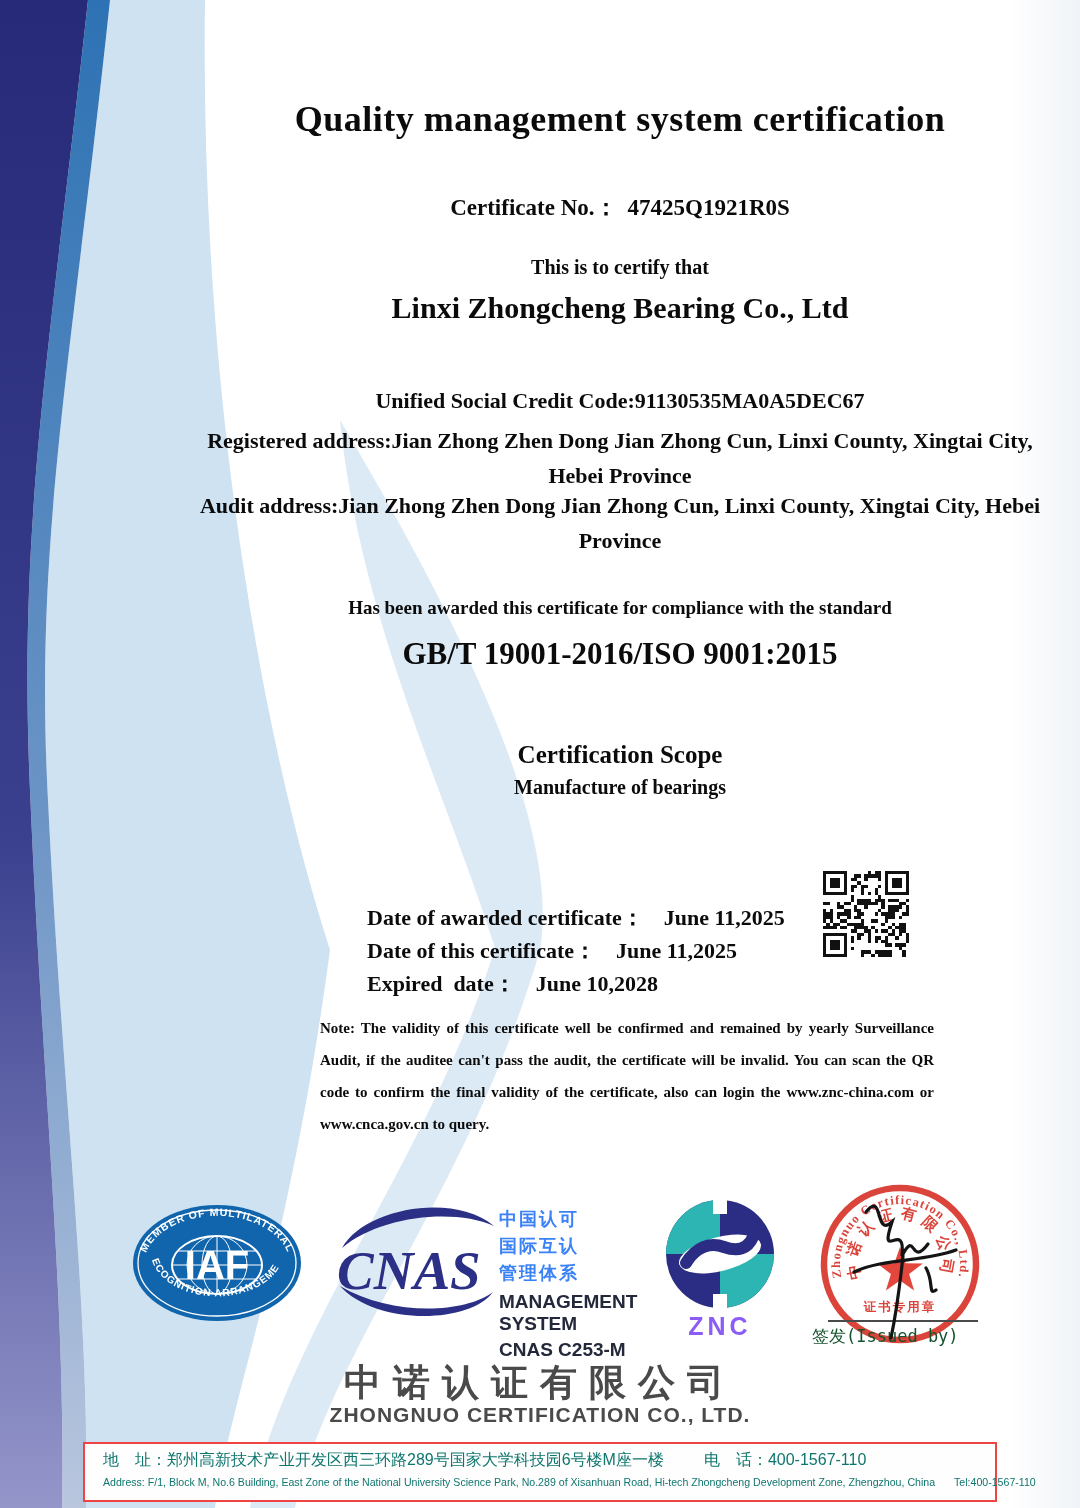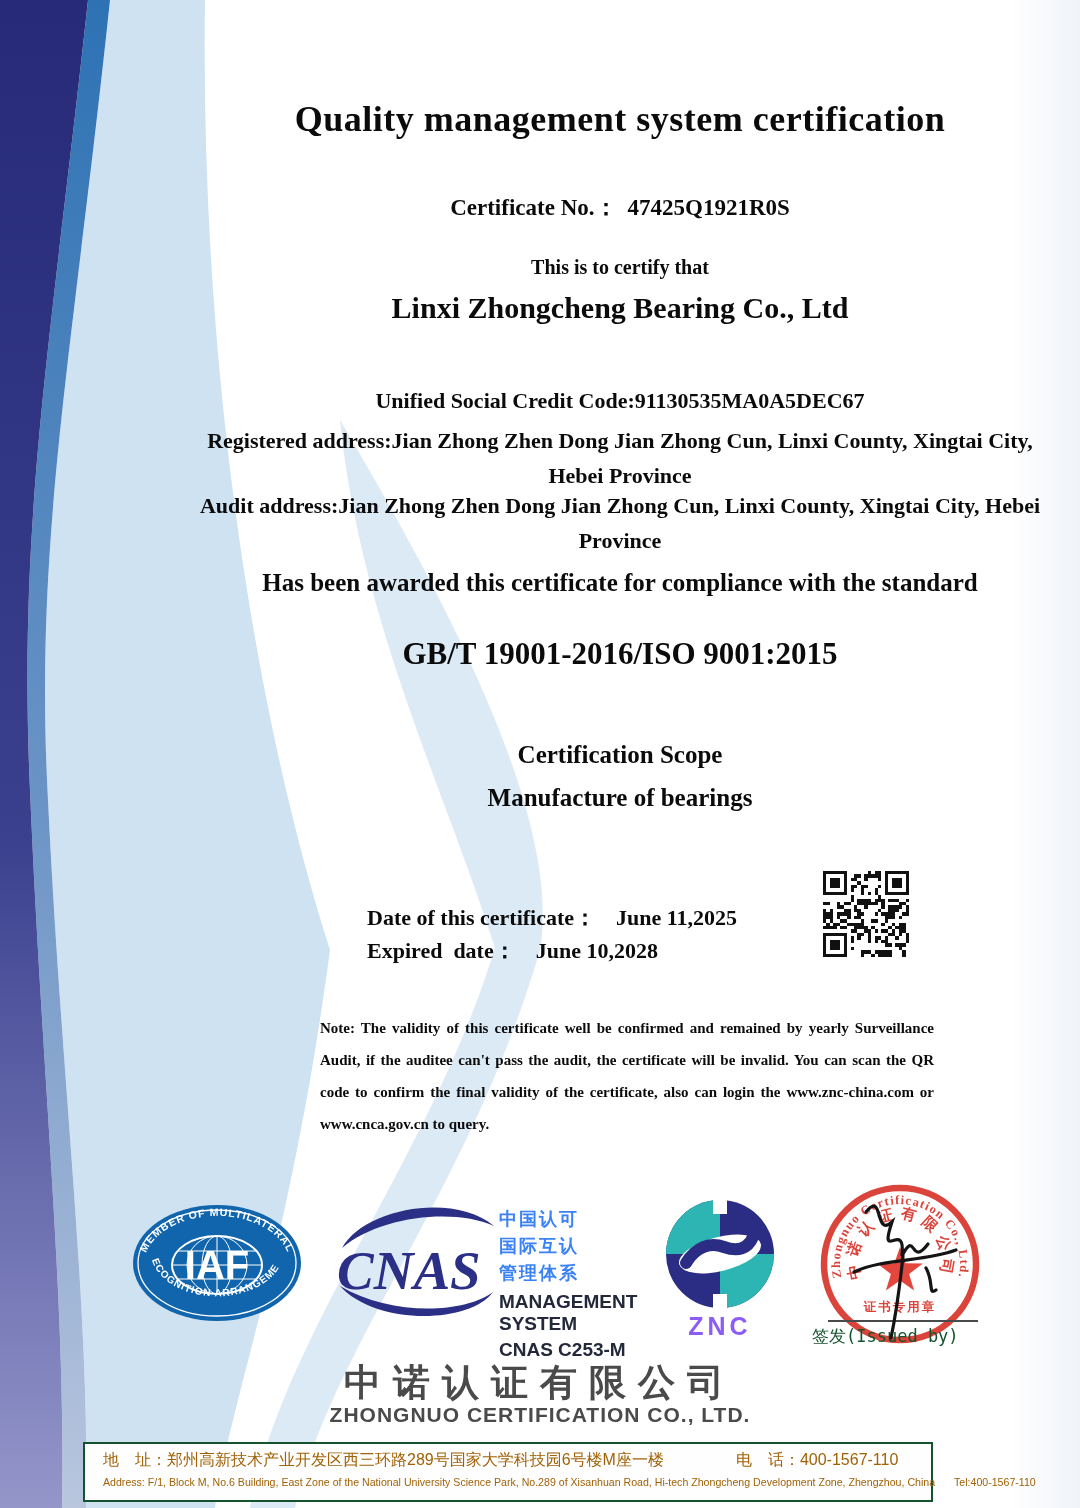--- a/index.html
+++ b/index.html
@@ -16,24 +16,24 @@
   
   .content-center { left:190px; width:860px; text-align:center; }
   .page-title { top:98px; font-size:36px; font-weight:bold; letter-spacing:.5px; }
   .cert-no { top:192px; font-size:23px; font-weight:bold; }
   .cert-no .num { margin-left:10px; }
   .certify-line { top:256px; font-size:20px; font-weight:bold; }
   .company-name { top:291px; font-size:30px; font-weight:bold; }
   .uscc { top:388px; font-size:22px; font-weight:bold; }
   .reg-address { top:423px; font-size:22px; font-weight:bold; line-height:35px; }
   .audit-address { top:488px; font-size:22px; font-weight:bold; line-height:35px; }
-  .awarded-line { top:569px; font-size:25px; font-weight:bold; }
+  .awarded-line { top:597px; font-size:19px; font-weight:bold; }
   .standard { top:636px; font-size:31px; font-weight:bold; }
   .scope-title { top:738px; font-size:25px; font-weight:bold; line-height:33px; }
-  .scope-value { top:771px; font-size:25px; font-weight:bold; line-height:33px;margin-top:10px; }
+  .scope-value { top:771px; font-size:20px; font-weight:bold; line-height:33px; }
   .dates { left:345px; top:868px; width:480px; font-size:22px; font-weight:bold; }
   .date-row { height:33px; line-height:33px; white-space:pre; text-align:left; }
   .date-row .val { margin-left:20px; }
   #qr-box { left:823px; top:871px; width:86px; height:86px; }
   .note { left:320px; top:1012px; width:614px; font-size:15px; font-weight:bold;
           line-height:32px; text-align:justify; }
   
   #iaf-logo { left:132px; top:1203px; }
   #cnas-logo { left:336px; top:1200px; }
   .cnas-text { left:499px; top:1206px; width:190px; text-align:left; font-family:"Liberation Sans", sans-serif; }
@@ -49,25 +49,25 @@
   .issued-by { left:812px; top:1325px; width:182px; z-index:3;
     font-family:"DejaVu Sans Mono", monospace; font-size:17px; color:#14532d; }
   
   .company-cn { left:0; top:1358px; width:1080px; text-align:center;
     font-family:"Liberation Sans", sans-serif; font-size:37px; font-weight:600;
     color:#4a4a4a; letter-spacing:12px; }
   .company-en { left:0; top:1403px; width:1080px; text-align:center;
     font-family:"Liberation Sans", sans-serif; font-size:21px; font-weight:600;
     color:#4a4a4a; letter-spacing:1px; }
   
-  .footer-box { left:83px; top:1442px; width:850px; height:60px;
-    border:2px solid #14532d; background:#fefefe; padding:6px 18px 0 18px;
-    font-family:"Liberation Sans", sans-serif; color:#a16207; z-index:4; }
+  .footer-box { left:83px; top:1442px; width:914px; height:60px;
+    border:2px solid #ef4444; background:#fefefe; padding:6px 18px 0 18px;
+    font-family:"Liberation Sans", sans-serif; color:#0f766e; z-index:4; }
   .footer-cn { display:flex; align-items:baseline; font-size:16px; white-space:pre; }
-  .footer-cn .phone { margin-left:72px; }
+  .footer-cn .phone { margin-left:40px; }
   .footer-en { font-size:10.6px; margin-top:5px; white-space:nowrap; }
   .footer-en .tel { margin-left:16px; }
 </style>
 </head>
 <body>
 
 <svg id="left-decor" viewBox="0 0 620 1508" aria-hidden="true">
   <defs>
     <linearGradient id="gDark" x1="0" y1="0" x2="0" y2="1">
       <stop offset="0" stop-color="#262a78"></stop>
@@ -97,20 +97,23 @@
 <div class="abs content-center company-name">Linxi Zhongcheng Bearing Co., Ltd</div>
 <div class="abs content-center uscc">Unified Social Credit Code:91130535MA0A5DEC67</div>
 <div class="abs content-center reg-address">Registered address:Jian Zhong Zhen Dong Jian Zhong Cun, Linxi County, Xingtai City, Hebei Province</div>
 <div class="abs content-center audit-address">Audit address:Jian Zhong Zhen Dong Jian Zhong Cun, Linxi County, Xingtai City, Hebei Province</div>
 <div class="abs content-center awarded-line">Has been awarded this certificate for compliance with the standard</div>
 <div class="abs content-center standard">GB/T 19001-2016/ISO 9001:2015</div>
 <div class="abs content-center scope-title">Certification Scope</div>
 <div class="abs content-center scope-value">Manufacture of bearings</div>
 
 <div class="abs dates">
+  <div class="date-row">
+    <span>Date of awarded certificate：</span><span class="val">June 11,2025</span>
+  </div>
   <div class="date-row">
     <span>Date of this certificate：</span><span class="val">June 11,2025</span>
   </div>
   <div class="date-row">
     <span>Expired  date：</span><span class="val">June 10,2028</span>
   </div>
 </div>
 
 <svg id="qr-box" class="abs" viewBox="0 0 25 25" shape-rendering="crispEdges">
     <rect x="0" y="0" width="25" height="25" fill="#fff"></rect>

